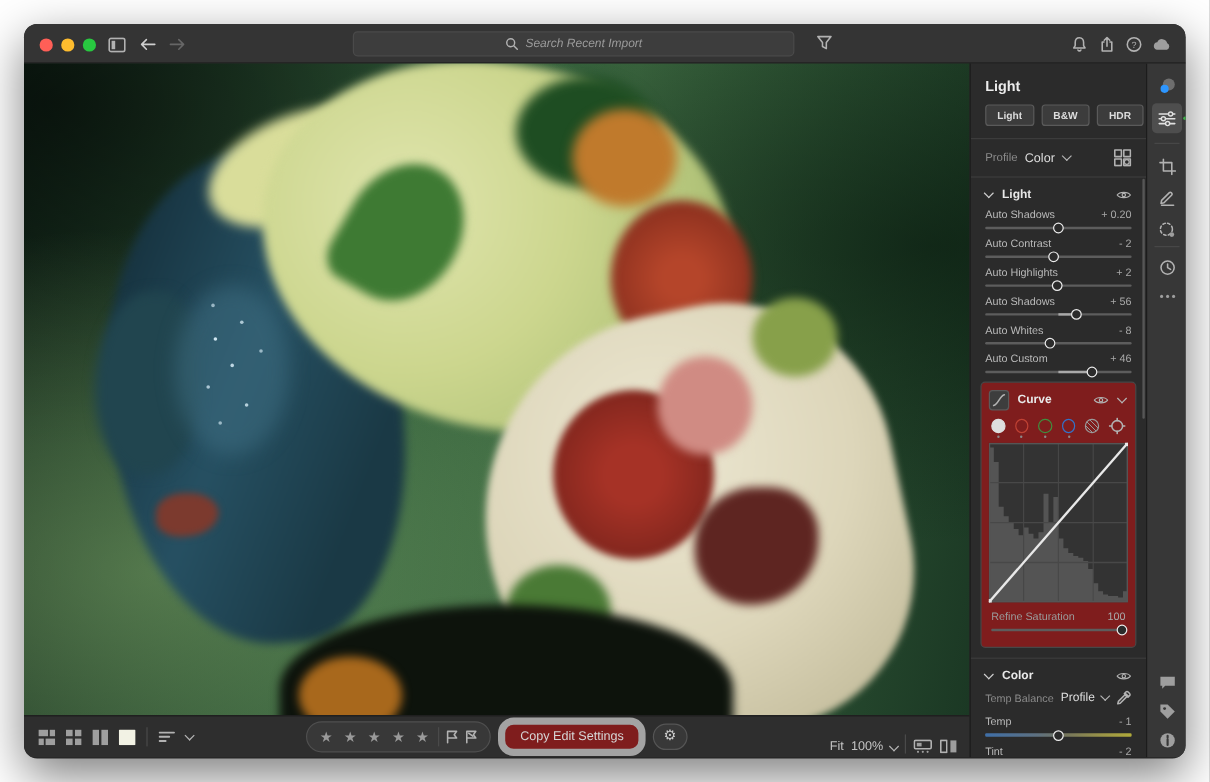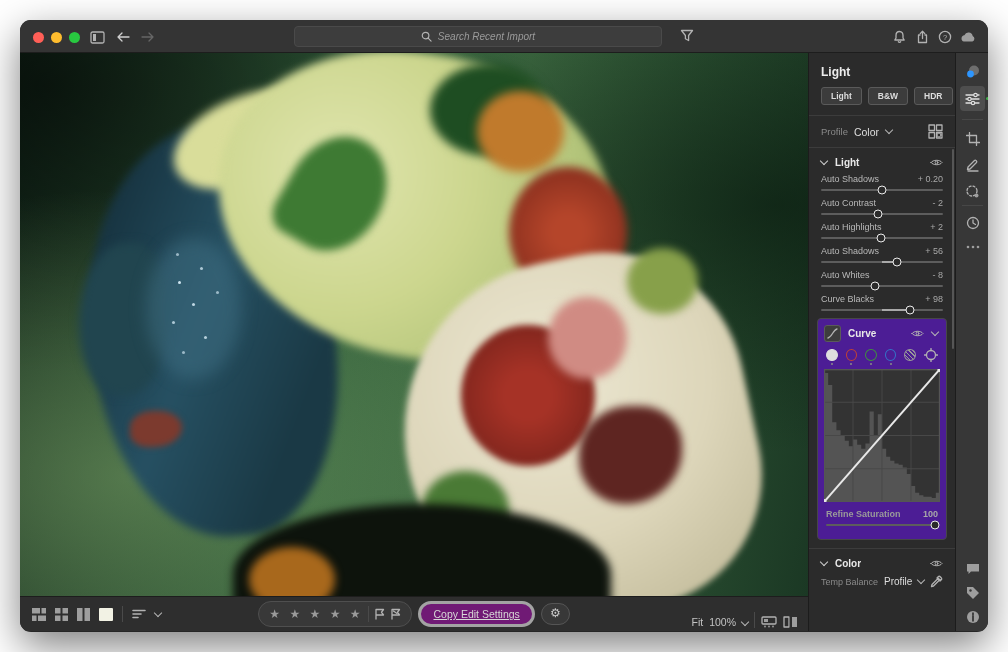--- a/index.html
+++ b/index.html
@@ -48,21 +48,21 @@
      box-shadow:14px 22px 0 rgba(225,245,255,.8), -6px 40px 0 rgba(225,245,255,.7), 26px 55px 0 rgba(225,245,255,.75), 4px 70px 0 rgba(225,245,255,.6), 38px 10px 0 rgba(225,245,255,.6), 22px -14px 0 rgba(225,245,255,.7), -2px -28px 0 rgba(225,245,255,.6); }
 
   
   .bottombar { position:relative; height:35px; background:#2e2e2e; border-top:1px solid #1d1d1d; display:flex; align-items:center; justify-content:center; }
   .bb-left { position:absolute; left:12px; display:flex; align-items:center; gap:9px; }
   .bb-right { position:absolute; right:10px; display:flex; align-items:flex-end; gap:6px; color:#c3c3c3; font-size:10.5px;margin-top:12px; }
   .bb-center { display:flex; align-items:center; gap:6px; }
   .vdiv { width:1px; height:16px; background:#4a4a4a; }
   .pill { display:flex; align-items:center; gap:5px; background:#383838; border:1px solid #4f4f4f; border-radius:13px; padding:4px 10px; }
   .starrow { color:#9a9a9a; font-size:12px; letter-spacing:3px; line-height:1; }
-  .copybtn { background:#701a75; border:3px solid #a3a3a3; border-radius:13px; padding:4px 12px; color:#d6d6d6; font-size:10.5px;text-decoration:underline; }
+  .copybtn { background:#7f1d1d; border:6px solid #a3a3a3; border-radius:13px; padding:4px 12px; color:#d6d6d6; font-size:10.5px; }
   .gearbtn { background:#383838; border:1px solid #555; border-radius:13px; padding:2px 8px; color:#c9c9c9; font-size:12px; line-height:1.3; }
   .fitchev { margin-left:2px; }
   .p-title { font-size:12px; font-weight:bold; color:#ececec; margin:12px 12px 8px; }
   .btnrow { display:flex; gap:6px; margin:0 12px 10px; }
   .ebtn { background:#3c3c3c; border:1px solid #5a5a5a; border-radius:3px; color:#dcdcdc; font-size:8.5px; font-weight:bold; padding:3px 9px; }
   .ebtn.hdr { margin-left:auto; }
   .pdiv { height:1px; background:#3c3c3c; margin:0; }
   .profrow { display:flex; align-items:center; margin:8px 12px; }
   .dim { color:#8a8a8a; }
   .prof-val { color:#dedede; font-size:10.5px; margin-left:6px; }
@@ -72,36 +72,36 @@
   .mright { margin-left:auto; }
 
   .srow { margin:0 12px 4.5px; }
   .srow-top { display:flex; justify-content:space-between; font-size:9px; color:#b9b9b9; margin-bottom:5px; }
   .sval { color:#a8a8a8; }
   .track { position:relative; height:2px; background:#5d5d5d; border-radius:1px; margin-bottom:7px; }
   .track.g-temp { height:3px; background:linear-gradient(90deg,#3f6fa8,#5e7181 35%,#75755c 55%,#9a9447 80%,#b0aa3a); }
   .tfill { position:absolute; top:0; height:100%; background:#a9a9a9; }
   .knob { position:absolute; top:50%; width:9px; height:9px; border-radius:50%; background:#2b2b2b; border:1.6px solid #ececec; transform:translate(-50%,-50%); }
 
-  .curvecard { margin:4px 8px 8px; background:#4c1d95; border:1px solid #474747; border-radius:4px; padding:6px; }
+  .curvecard { margin:4px 8px 8px; background:#7f1d1d; border:1px solid #474747; border-radius:4px; padding:6px; }
   .curvehead { display:flex; align-items:center; margin-bottom:6px; }
   .curveicbox { width:17px; height:17px; border:1px solid #5a5a5a; border-radius:3px; background:#3d3d3d; display:flex; align-items:center; justify-content:center; margin-right:7px; }
   .curvename { font-size:10px; font-weight:bold; color:#e8e8e8; }
   .chrow { display:flex; align-items:center; gap:8px; margin:2px 2px 7px; }
   .ch { width:12px; height:12px; border-radius:50%; position:relative; }
   .ch::after { content:""; position:absolute; left:50%; bottom:-5px; width:2px; height:2px; border-radius:50%; background:#8a8a8a; transform:translateX(-50%); }
   .ch.white { background:#dedede; border:1.5px solid #dedede; }
   .ch.red { border:1.5px solid #c04234; }
   .ch.green { border:1.5px solid #3f8f3f; }
   .ch.blue { border:1.5px solid #3472c8; }
   .ch.all { border:1.5px solid #9a9a9a; background:repeating-linear-gradient(45deg,#999 0 1px,transparent 1px 3px); }
   .ch.all::after { display:none; }
   .curvegrid { width:100%; height:133px; display:block; }
   .refrow { margin:7px 2px 2px; }
-  .refrow .srow-top { color:#9a9a9a;font-weight:bold; }
+  .refrow .srow-top { color:#9a9a9a; }
 
   .scrollthumb { position:absolute; right:1px; top:96px; width:2px; height:200px; background:#565656; border-radius:1px; }
 
   
   .railtool { position:absolute; left:0; width:33px; height:24px; display:flex; align-items:center; justify-content:center; }
   .railtool.sel { }
   .railtool.sel .selbg { position:absolute; left:4px; top:-1px; width:25px; height:25px; background:#4e4e4e; border-radius:4px; }
   .selbg { display:none; }
   .railtool.sel .selbg { display:block; }
   .greendot { position:absolute; right:0px; top:10px; width:3px; height:3px; border-radius:50%; background:#3fae49; }
@@ -362,22 +362,22 @@
             <div class="srow-top">
               <span>Auto Whites</span>
               <span class="sval">- 8</span>
             </div>
             <div class="track">
               <div class="knob" style="left: 44%;"></div>
             </div>
           </div>
           <div class="srow">
             <div class="srow-top">
-              <span>Curve Blacks</span>
-              <span class="sval">+ 98</span>
+              <span>Auto Custom</span>
+              <span class="sval">+ 46</span>
             </div>
             <div class="track">
               <div class="tfill" style="left: 50%; width: 23%;"></div>
               <div class="knob" style="left: 73%;"></div>
             </div>
           </div>
         </div>
 
       <div class="curvecard">
         <div class="curvehead">
@@ -448,20 +448,37 @@
         <span class="dim" style="font-size:9px;">Temp Balance</span>
         <span class="prof-val" style="font-size:10px;">Profile</span>
         <span class="chev" style="transform:rotate(45deg); margin-left:6px; margin-bottom:3px;"></span>
         <span class="mright">
           <svg width="13" height="13" viewBox="0 0 13 13">
               <path d="M1.5 11.5 L2 9.5 L7.5 4 L9 5.5 L3.5 11 Z" class="icstroke"></path>
               <path d="M7.5 2.5 L10.5 5.5 M8.5 1.5 C9.5 0.5 12.5 3.5 11.5 4.5 L10 6 L7 3 Z" class="icstroke"></path>
             </svg>
         </span>
       </div>
+      <div id="color-sliders">
+          <div class="srow">
+            <div class="srow-top">
+              <span>Temp</span>
+              <span class="sval">- 1</span>
+            </div>
+            <div class="track g-temp">
+              <div class="knob" style="left: 50%;"></div>
+            </div>
+          </div>
+          <div class="srow">
+            <div class="srow-top">
+              <span>Tint</span>
+              <span class="sval">- 2</span>
+            </div>
+          </div>
+        </div>
 
       <div class="scrollthumb"></div>
     </div>
 
     <div class="rail">
       <div class="railtool" style="top:6px;">
         <svg width="16" height="15" viewBox="0 0 16 15">
             <circle cx="9" cy="6.5" r="5" fill="#6e6e6e"></circle>
             <circle cx="5.5" cy="10" r="3.4" fill="#2d96ff"></circle>
           </svg>

